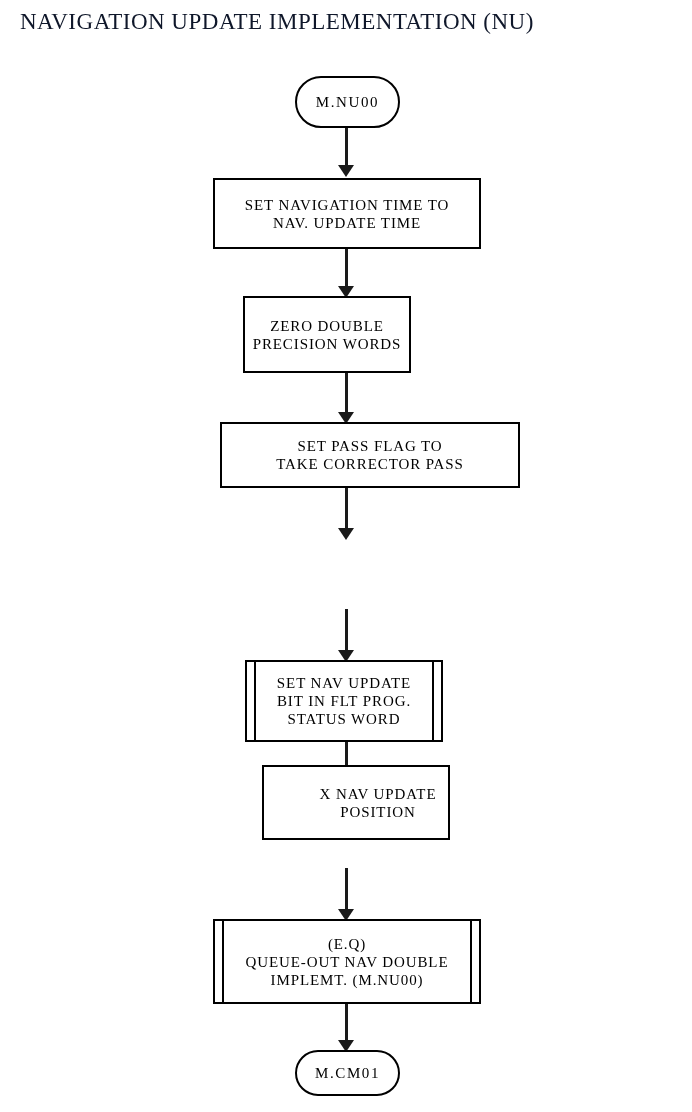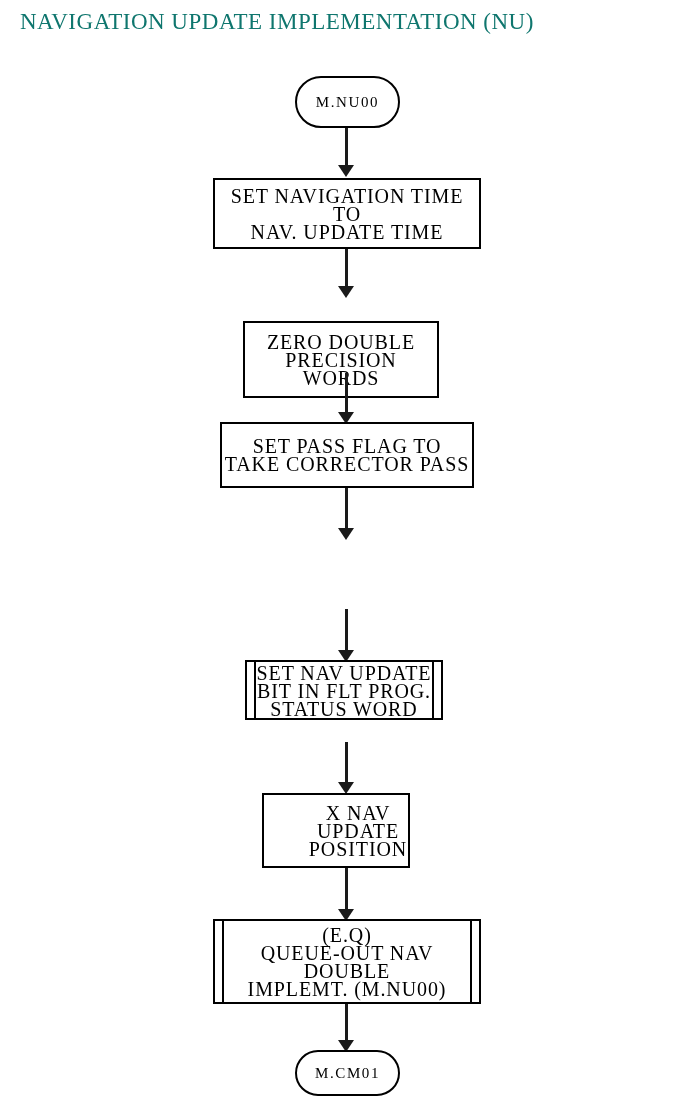--- a/index.html
+++ b/index.html
@@ -14,21 +14,21 @@
     overflow: hidden;
     font-family: "Liberation Serif", "DejaVu Serif", serif;
   }
 
   #diagram-title {
     position: absolute;
     left: 20px;
     top: 9px;
     font-size: 23px;
     letter-spacing: 0.5px;
-    color: #0f766e;
+    color: #0f172a;
     white-space: nowrap;
     font-family: "Liberation Serif", "DejaVu Serif", serif;
   }
 
   #flow-canvas {
     position: absolute;
     left: 0;
     top: 0;
     width: 692px;
     height: 1112px;
@@ -39,21 +39,21 @@
     box-sizing: border-box;
     background: #ffffff;
     display: flex;
     align-items: center;
     justify-content: center;
     text-align: center;
   }
 
   .node-label {
     color: #000000;
-    font-size: 20px;
+    font-size: 15px;
     line-height: 18px;
     letter-spacing: 0.9px;
     white-space: pre-line;
     font-family: "Liberation Serif", "DejaVu Serif", serif;
   }
 
   
   .node.terminator {
     border: 2px solid #000000;
     border-radius: 999px;
@@ -114,50 +114,50 @@
   <div class="arrowhead" style="left:338px; top:165px;"></div>
 
   <div class="node process" style="left:213px; top:178px; width:268px; height:71px;">
     <span class="node-label">SET NAVIGATION TIME TO
 NAV. UPDATE TIME</span>
   </div>
 
   <div class="connector" style="left:345px; top:249px; height:38px;"></div>
   <div class="arrowhead" style="left:338px; top:286px;"></div>
 
-  <div class="node process" style="left:243px; top:296px; width:196px; height:77px;margin-top:25px;">
+  <div class="node process" style="left:243px; top:296px; width:168px; height:77px;">
     <span class="node-label">ZERO DOUBLE
 PRECISION WORDS</span>
   </div>
 
   <div class="connector" style="left:345px; top:373px; height:40px;"></div>
   <div class="arrowhead" style="left:338px; top:412px;"></div>
 
-  <div class="node process" style="left:220px; top:422px; width:254px; height:66px;">
+  <div class="node process" style="left:220px; top:422px; width:300px; height:66px;">
     <span class="node-label">SET PASS FLAG TO
 TAKE CORRECTOR PASS</span>
   </div>
 
   <div class="connector" style="left:345px; top:488px; height:41px;"></div>
   <div class="arrowhead" style="left:338px; top:528px;"></div>
 
 
   <div class="connector" style="left:345px; top:609px; height:42px;"></div>
   <div class="arrowhead" style="left:338px; top:650px;"></div>
 
-  <div class="node subroutine" style="left:245px; top:660px; width:198px; height:60px;align-items:flex-end;">
+  <div class="node subroutine" style="left:245px; top:660px; width:198px; height:82px;">
     <span class="node-label">SET NAV UPDATE
 BIT IN FLT PROG.
 STATUS WORD</span>
   </div>
 
   <div class="connector" style="left:345px; top:742px; height:41px;"></div>
   <div class="arrowhead" style="left:338px; top:782px;"></div>
 
-  <div class="node process" style="left:262px; top:793px; width:148px; height:75px;padding-left:44px;">
+  <div class="node process" style="left:262px; top:765px; width:188px; height:75px;padding-left:44px;">
     <span class="node-label">X NAV UPDATE
 POSITION</span>
   </div>
 
   <div class="connector" style="left:345px; top:868px; height:42px;"></div>
   <div class="arrowhead" style="left:338px; top:909px;"></div>
 
   <div class="node subroutine" style="left:213px; top:919px; width:268px; height:85px;">
     <span class="node-label">(E.Q)
 QUEUE-OUT NAV DOUBLE

